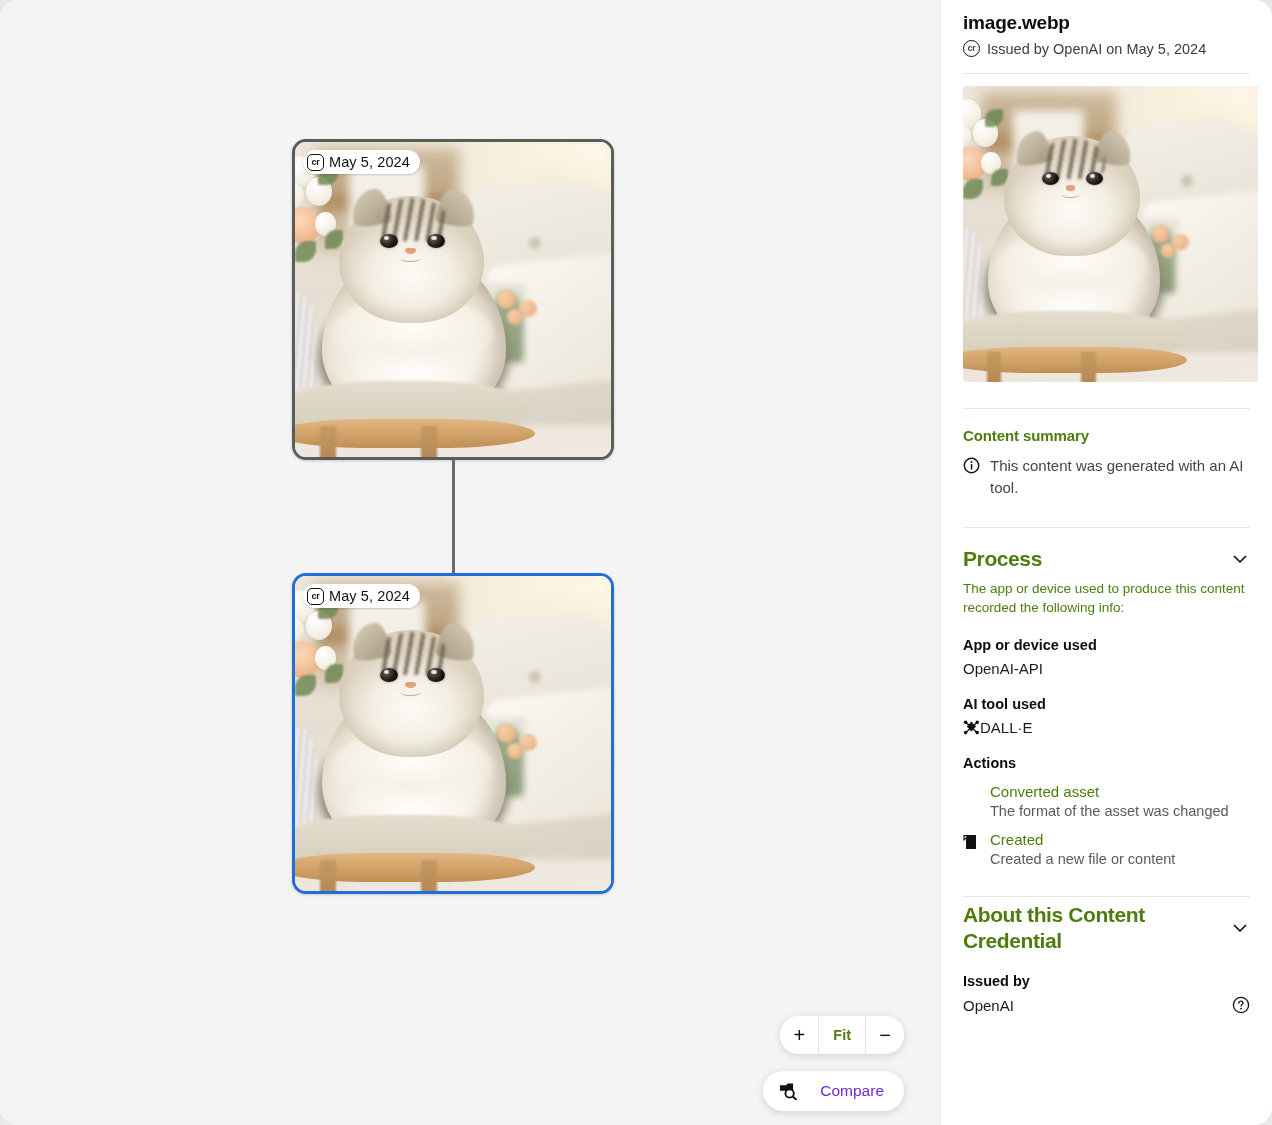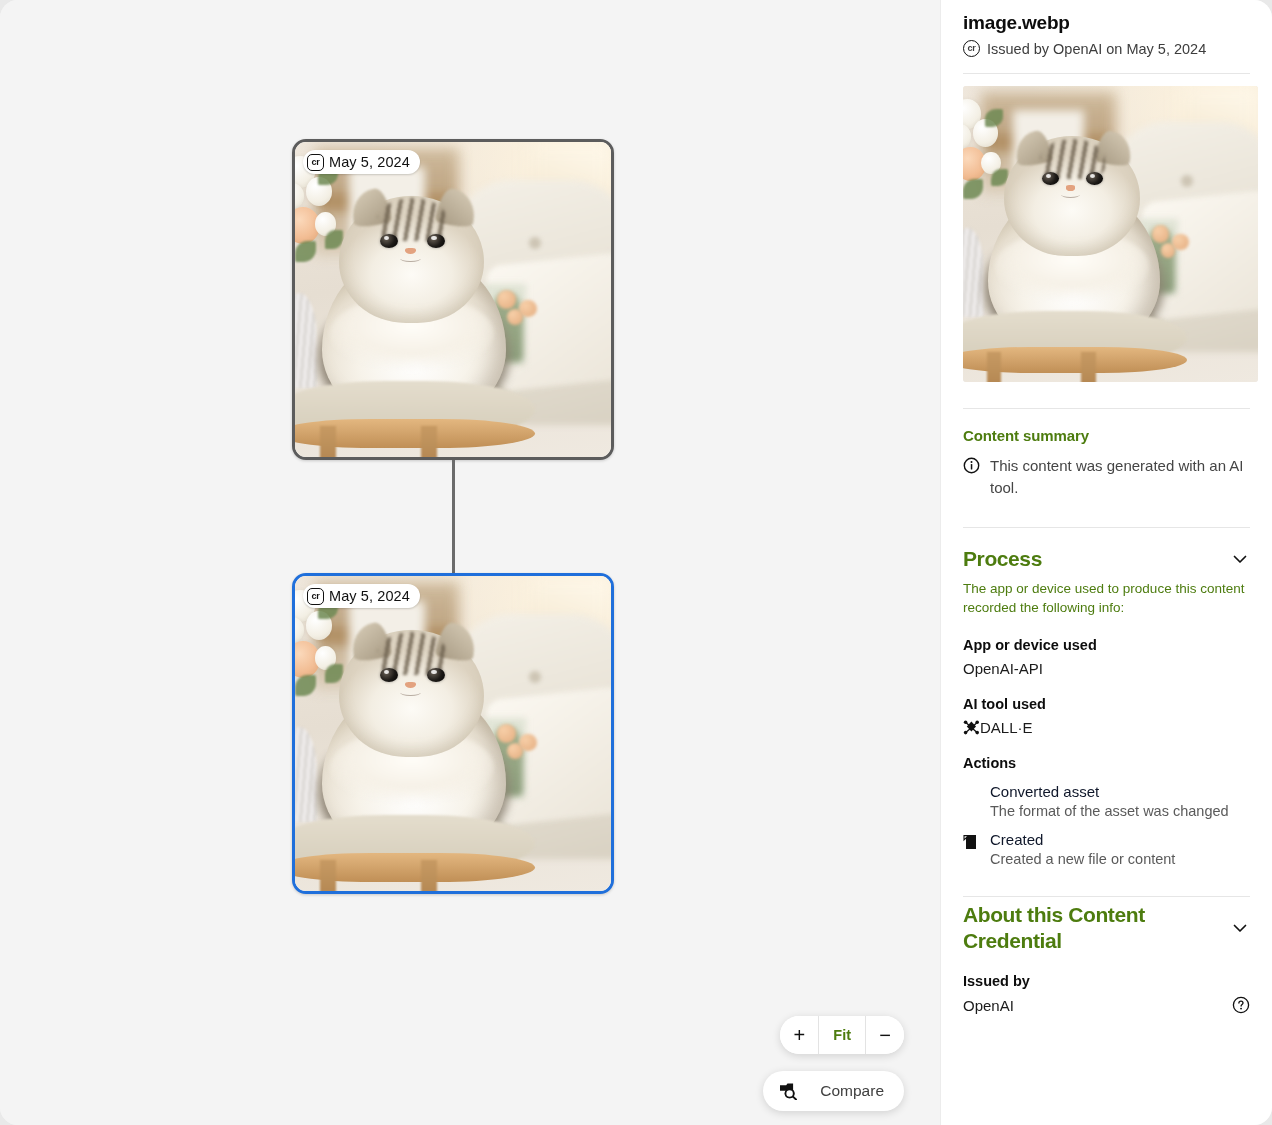--- a/index.html
+++ b/index.html
@@ -265,21 +265,21 @@
   .zoom-pill .zfit {
     padding: 0 14px; display: flex; align-items: center; justify-content: center;
     font-size: 14.5px; font-weight: 700; color: #4d7c0f; cursor: pointer;
     border-left: 1px solid #e3e3e3; border-right: 1px solid #e3e3e3;
   }
   .compare-btn {
     position: absolute; right: 36px; bottom: 14px;
     height: 40px; padding: 0 20px 0 16px;
     background: #fff; border-radius: 20px;
     display: flex; align-items: center; gap: 22px;
-    font-size: 15.5px; color: #404040; cursor: pointer;
+    font-size: 15.5px; color: #6d28d9; cursor: pointer;
     box-shadow: 0 2px 8px rgba(0,0,0,.14);
   }
 
   
   .panel {
     width: 332px; flex: 0 0 332px; height: 1125px;
     background: #fff;
     border-left: 1px solid #ececec;
     padding: 0 22px;
     overflow: hidden;
@@ -317,21 +317,21 @@
   .p-note {
     font-size: 13.5px; color: #4d7c0f; line-height: 1.45; margin-top: 7px;
   }
   .f-label { font-size: 14.5px; font-weight: 700; color: #0d0d0d; margin-top: 19px; }
   .f-value { font-size: 15px; color: #1b1b1b; margin-top: 7px; }
   .f-value.with-icon { display: flex; align-items: flex-start; }
   .action {
     display: flex; gap: 9px; margin-top: 12px;
   }
   .action .ic { width: 18px; flex: 0 0 18px; padding-top: 3px; }
-  .action .a-name { font-size: 15px; color: #0f172a; }
+  .action .a-name { font-size: 15px; color: #4d7c0f; }
   .action .a-desc { font-size: 14.5px; color: #5a5a5a; margin-top: 3px; }
   .issued-row {
     display: flex; align-items: center; justify-content: space-between;
     margin-top: 7px;
   }
   svg { display: block; }
 </style>
 </head>
 <body>
 

